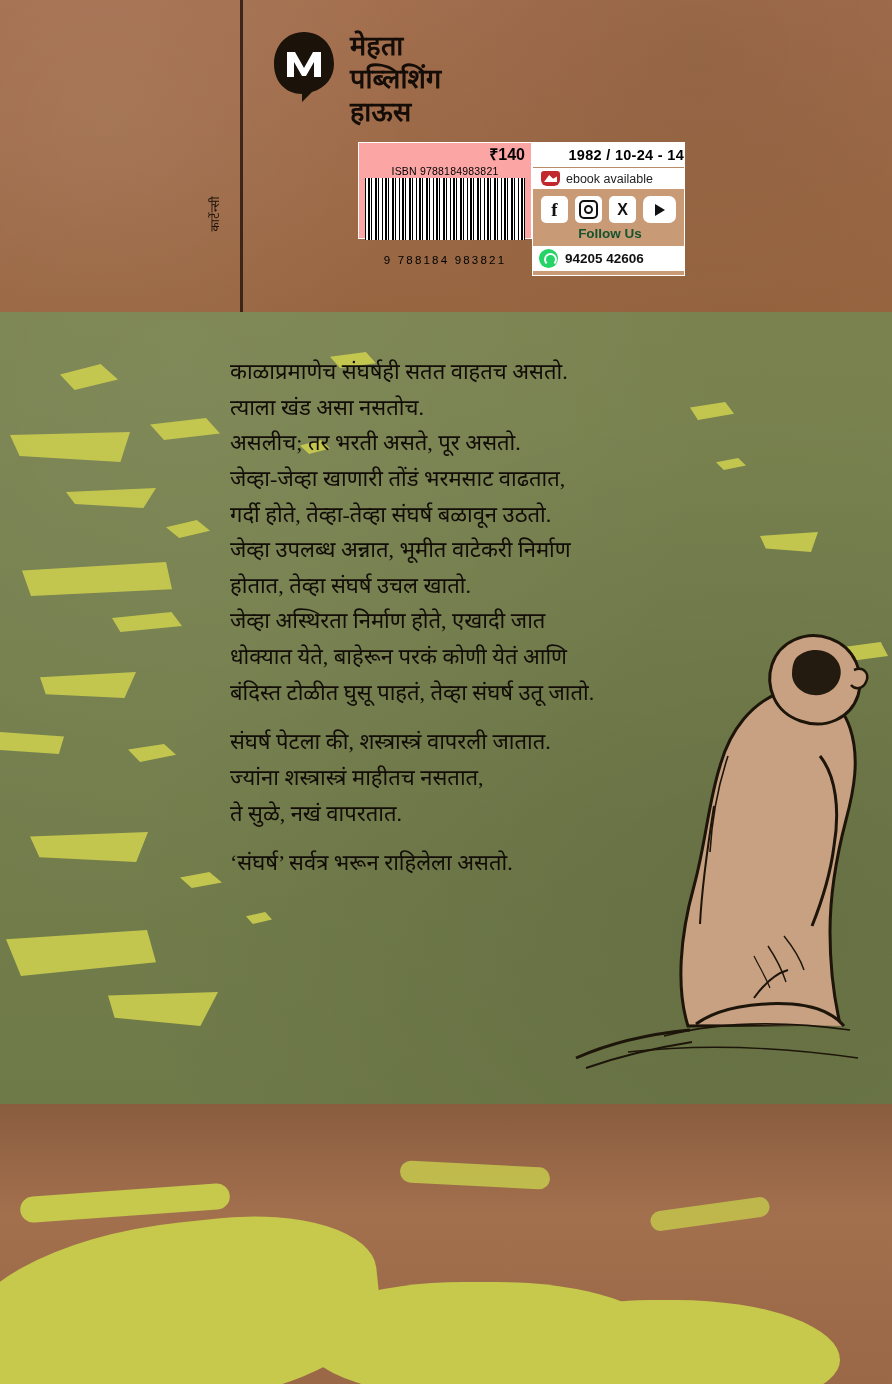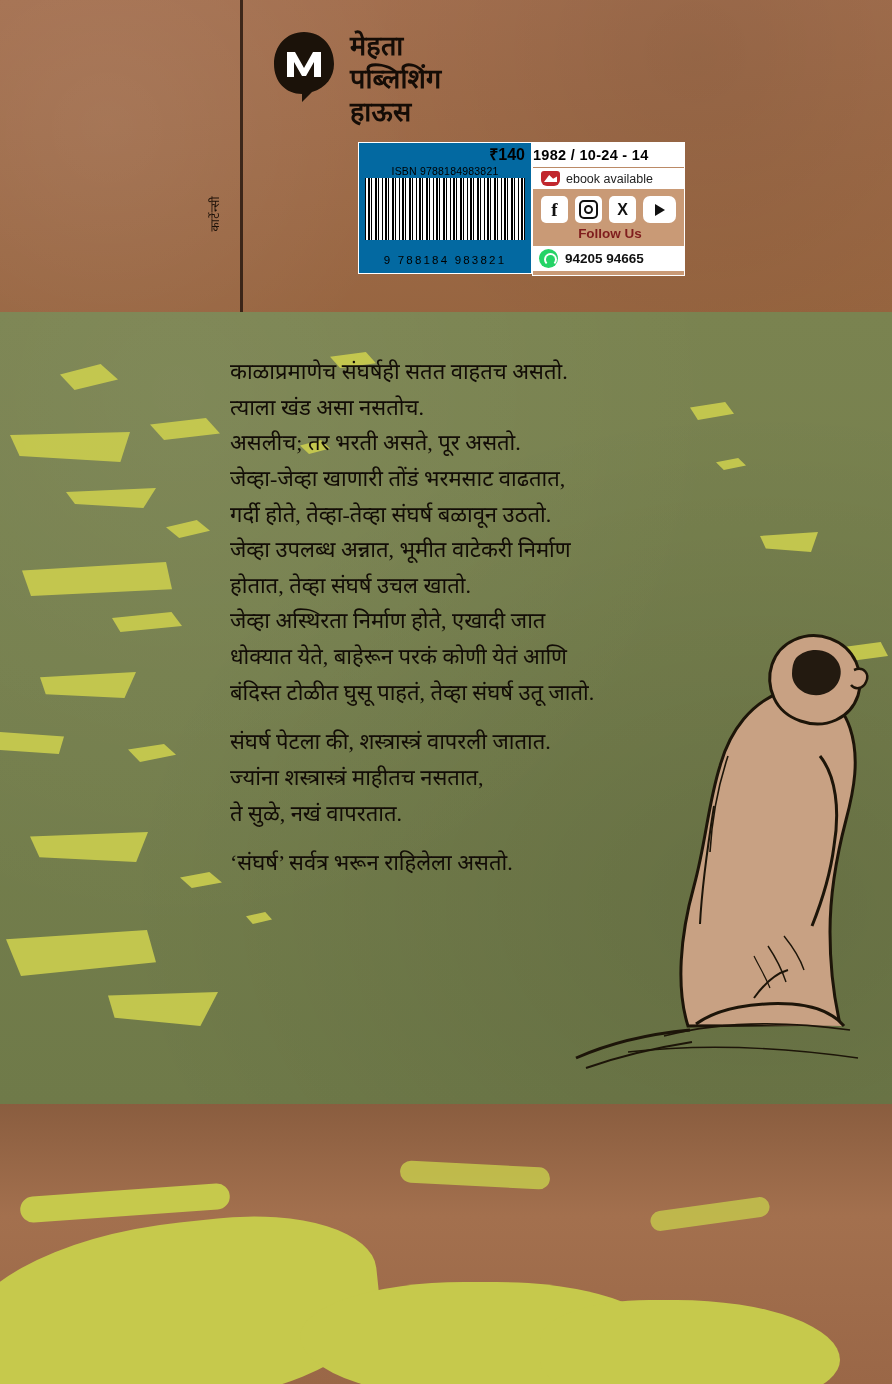--- a/index.html
+++ b/index.html
@@ -72,22 +72,22 @@
     line-height: 1.22;
     color: #140c06;
     font-weight: bold;
     letter-spacing: .2px;
   }
 
   
   .barcode-box {
     position: absolute;
     left: 358px; top: 142px;
-    width: 174px; height: 132px;
-    background: #0369a1;
+    width: 174px; height: 97px;
+    background: #fca5a5;
     border: 1px solid #ffffff;
     box-sizing: border-box;
     padding: 3px 6px 2px 6px;
   }
   .price {
     text-align: right;
     font-size: 16px;
     font-weight: bold;
     color: #000;
     line-height: 1.1;
@@ -129,21 +129,21 @@
     background: #c99a76;
     border: 1px solid #ffffff;
     box-sizing: border-box;
     padding: 0 0 4px 0;
   }
   .code-row {
     background: #ffffff;
     color: #000;
     font-size: 14.5px;
     font-weight: bold;
-    text-align: left;
+    text-align: right;
     padding: 4px 0 4px 0;
     border-bottom: 1px solid #bb8a66;
     letter-spacing: .3px;
   }
   .ebook-row {
     display: flex;
     align-items: center;
     gap: 6px;
     padding: 3px 6px 3px 8px;
     background: #ffffff;
@@ -199,21 +199,21 @@
   .sico.yt i {
     display:block; width:0;height:0;
     border-left: 10px solid #111;
     border-top: 6px solid transparent;
     border-bottom: 6px solid transparent;
   }
   .follow-row {
     text-align: center;
     font-size: 13.5px;
     font-weight: bold;
-    color: #7f1d1d;
+    color: #14532d;
     padding: 1px 0 5px 3px;
   }
   .wa-row {
     display: flex;
     align-items: center;
     gap: 7px;
     background: #ffffff;
     padding: 3px 6px;
     margin: 0 0 0 0;
   }
@@ -342,21 +342,21 @@
             <i></i>
           </div>
         <div class="sico tw">X</div>
         <div class="sico yt">
             <i></i>
           </div>
       </div>
       <div class="follow-row">Follow Us</div>
       <div class="wa-row">
         <div class="wa-ico"></div>
-        <div class="wa-num">94205 94665</div>
+        <div class="wa-num">94205 42606</div>
       </div>
     </div>
 
   </div>
 
   <div class="body-band">
     <div class="bgtex"></div>
 
     <div class="shard" style="left:60px;  top:52px;  width:58px;  height:26px; clip-path: polygon(0 40%,70% 0,100% 60%,25% 100%);"></div>
     <div class="shard" style="left:10px;  top:120px; width:120px; height:30px; clip-path: polygon(0 10%,100% 0,92% 100%,8% 80%);"></div>

